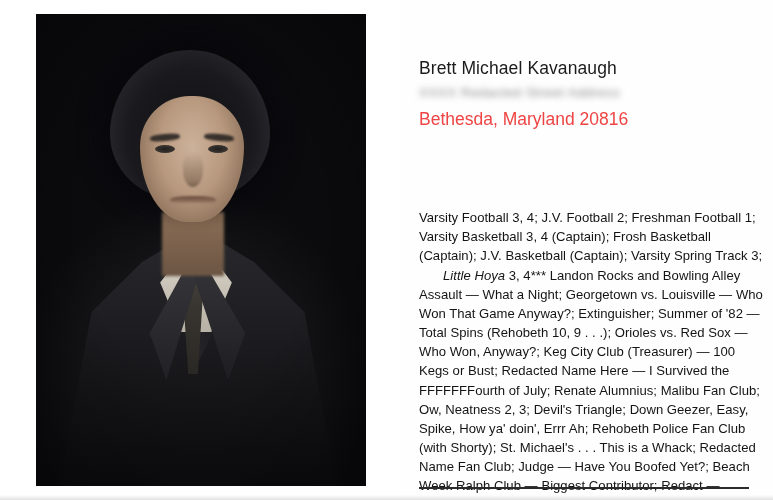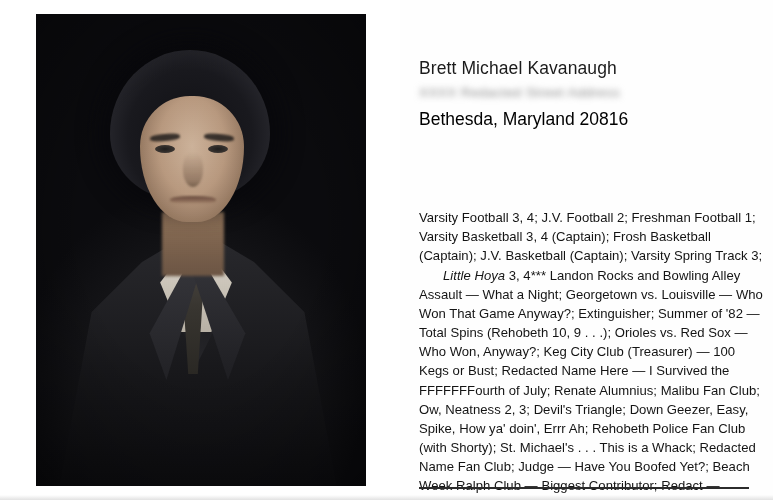--- a/index.html
+++ b/index.html
@@ -208,21 +208,21 @@
     position: absolute;
     left: 0; top: 0;
     font-size: 13.5px;
     color: #8c8c8c;
     filter: blur(3.1px);
     white-space: nowrap;
     letter-spacing: .4px;
   }
   .addr-line {
     font-size: 17.5px;
-    color: #000000;
+    color: #ef4444;
     line-height: 1.42;
     white-space: nowrap;
   }
 
   #activities {
     position: absolute;
     left: 6px;
     top: 208px;
     width: 344px;
     font-size: 13.1px;

